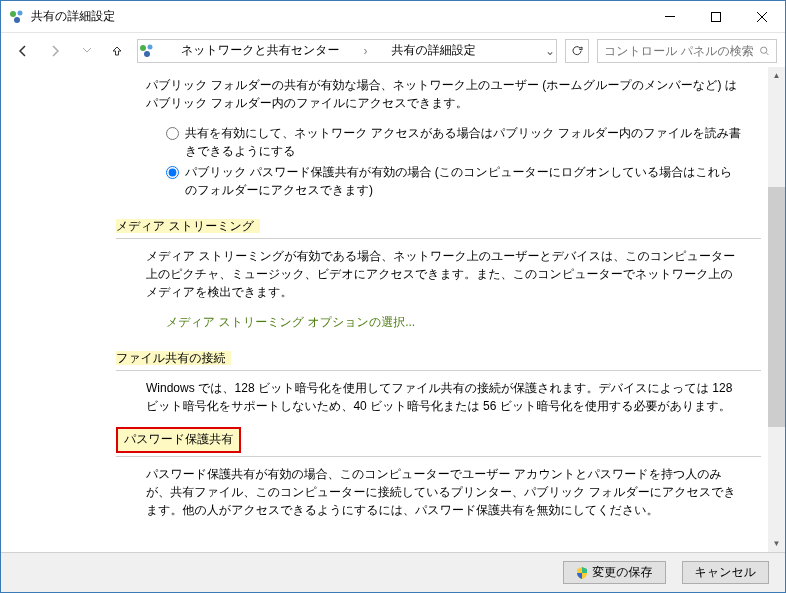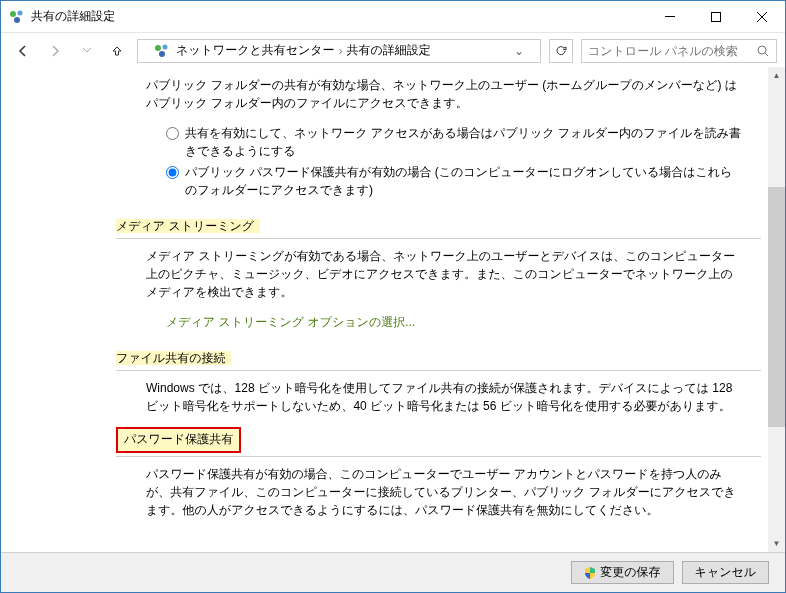--- a/index.html
+++ b/index.html
@@ -7,45 +7,45 @@
     
     .title-bar { height: 31px; display: flex; align-items: center; padding: 0 0 0 8px; background: #fff; }
     .title-icon { width: 16px; height: 16px; margin-right: 6px; }
     .title-text { font-size: 12px; color: #000; flex: 1; }
     .title-btn { width: 46px; height: 30px; display: flex; align-items: center; justify-content: center; cursor: pointer; }
     
     .nav-bar { height: 36px; display: flex; align-items: center; padding: 0 8px; gap: 4px; border-top: 1px solid #e5e5e5; }
     .nav-arrow { width: 28px; height: 28px; display: flex; align-items: center; justify-content: center; cursor: pointer; }
     .nav-arrow.disabled { opacity: 0.4; cursor: default; }
     .nav-up { width: 24px; height: 24px; display: flex; align-items: center; justify-content: center; cursor: pointer; }
-    .breadcrumb { flex: 1; height: 24px; border: 1px solid #ccc; display: flex; align-items: center; padding: 0 16px; margin: 0 4px; font-size: 12px; color: #000; }
+    .breadcrumb { flex: 1; height: 24px; border: 1px solid #ccc; display: flex; align-items: center; padding: 0 1px; margin: 0 4px; font-size: 12px; color: #000; gap: 20px; }
     .breadcrumb-icon { width: 16px; height: 16px; margin-right: 6px; }
     .breadcrumb-sep { color: #888; margin: 0 4px; }
     .breadcrumb-dd { margin-left: auto; color: #666; }
     .refresh-btn { width: 24px; height: 24px; display: flex; align-items: center; justify-content: center; cursor: pointer; border: 1px solid #ccc; }
-    .search-box { width: 196px; height: 24px; border: 1px solid #ccc; display: flex; align-items: center; padding: 0 6px; margin-left: 4px; }
+    .search-box { width: 180px; height: 24px; border: 1px solid #ccc; display: flex; align-items: center; padding: 0 6px; margin-left: 4px; }
     .search-input { border: none; outline: none; font-size: 12px; color: #888; flex: 1; }
     .search-icon { color: #888; }
     
     .content { flex: 1; overflow-y: auto; padding: 8px 44px 8px 115px; font-size: 12px; color: #000; line-height: 1.5; }
     .section-desc { margin-bottom: 12px; padding-left: 30px; }
     .radio-group { padding-left: 50px; margin-bottom: 18px; }
     .radio-item { display: flex; align-items: flex-start; margin-bottom: 3px; }
     .radio-item input { margin-right: 6px; margin-top: 3px; }
     .radio-item label { flex: 1; }
     
     .section-header { font-size: 12px; color: #000; margin-bottom: 10px; padding-bottom: 2px; position: relative; }
     .section-header::after { content: ""; position: absolute; left: 0; right: -20px; bottom: -2px; border-bottom: 1px solid #d0d0d0; }
     .section-header span { background: #fef9c3; position: relative; z-index: 1; padding-right: 6px; }
     
     .link-text { color: #4d7c0f; cursor: pointer; padding-left: 50px; margin-bottom: 18px; display: block; }
     
     .highlight-box { border: 2px solid #d00; padding: 2px 6px; display: inline-block; background: #fff; position: relative; z-index: 2; font-family: Liberation Mono, monospace; }
     
-    .footer { height: 40px; border-top: 1px solid #d0d0d0; display: flex; align-items: center; justify-content: flex-end; padding: 0 16px; gap: 8px; background: #f0f0f0; }
+    .footer { height: 40px; border-top: 1px solid #d0d0d0; display: flex; align-items: center; justify-content: flex-end; padding: 0 16px; gap: 16px; background: #f0f0f0; }
     .footer-btn { height: 23px; padding: 0 12px; border: 1px solid #adadad; background: #e1e1e1; font-size: 12px; cursor: pointer; display: flex; align-items: center; gap: 4px; }
     .shield { width: 12px; height: 12px; }
     
     .scrollbar { position: absolute; right: 1px; top: 67px; bottom: 41px; width: 17px; background: #f0f0f0; }
     .scrollbar-thumb { position: absolute; left: 0; right: 0; top: 120px; height: 240px; background: #cdcdcd; }
     .scrollbar-arrow { position: absolute; left: 0; right: 0; height: 17px; display: flex; align-items: center; justify-content: center; color: #606060; font-size: 8px; }
     .scrollbar-arrow.up { top: 0; }
     .scrollbar-arrow.down { bottom: 0; }
   </style>
 </head>

